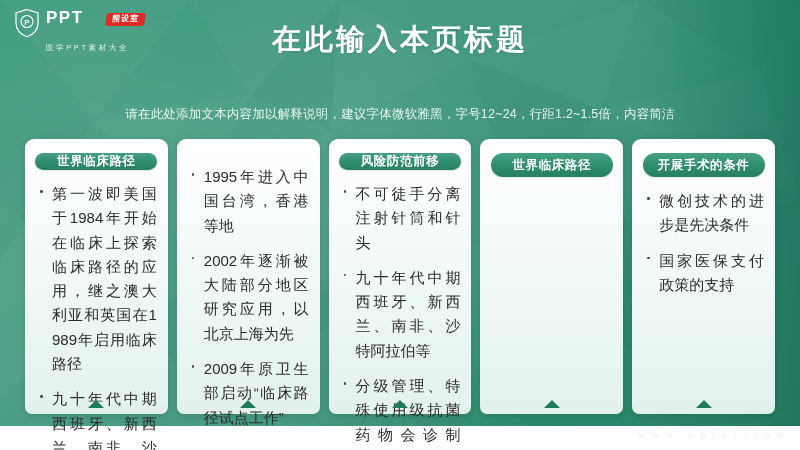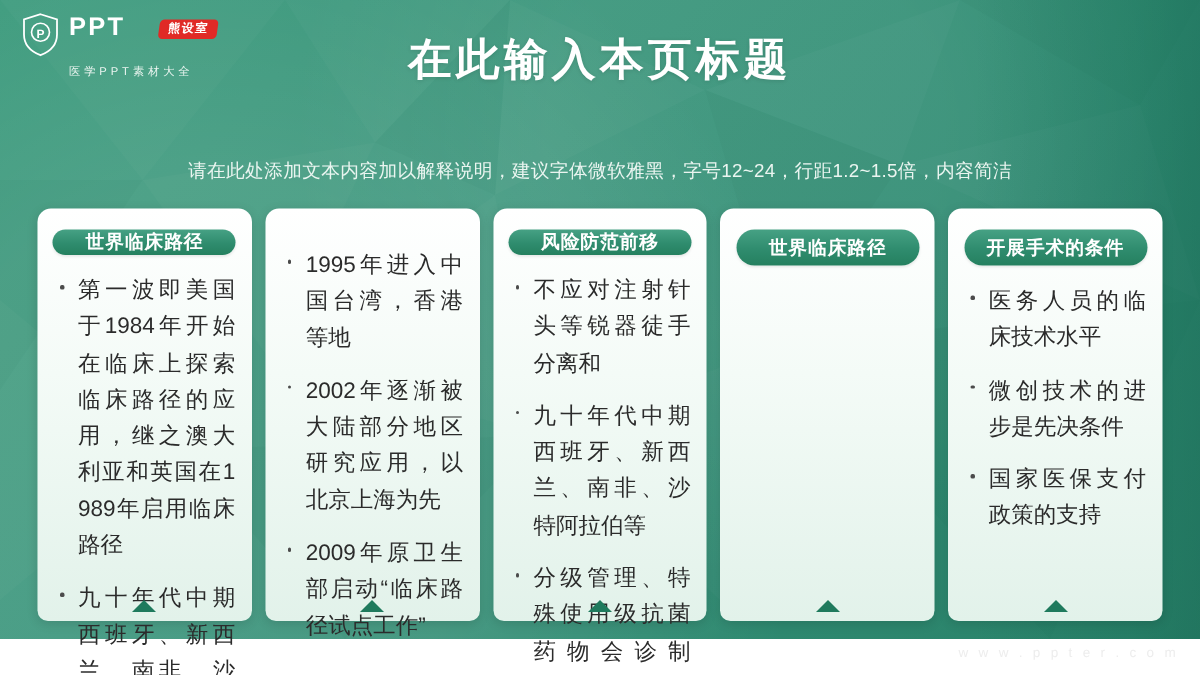--- a/index.html
+++ b/index.html
@@ -176,36 +176,35 @@
         <li>1995年进入中国台湾，香港等地</li>
         <li>2002年逐渐被大陆部分地区研究应用，以北京上海为先</li>
         <li>2009年原卫生部启动“临床路径试点工作”</li>
       </ul>
       <div class="tri"></div>
     </div>
 
     <div class="card">
       <div class="pill">风险防范前移</div>
       <ul class="bullets">
-        <li>不应对注射针头等锐器徒手分离和</li>
+        <li>不可徒手分离注射针筒和针头</li>
         <li>九十年代中期西班牙、新西兰、南非、沙特阿拉伯等</li>
         <li>分级管理、特殊使用级抗菌药物会诊制度、流程</li>
       </ul>
       <div class="tri"></div>
     </div>
 
     <div class="card">
       <div class="pill">世界临床路径</div>
       <div class="tri"></div>
     </div>
 
     <div class="card">
       <div class="pill">开展手术的条件</div>
       <ul class="bullets">
-        <li>医务人员的临床技术水平</li>
         <li>微创技术的进步是先决条件</li>
         <li>国家医保支付政策的支持</li>
       </ul>
       <div class="tri"></div>
     </div>
 
   </div>
 
   <div id="watermark">w w w . p p t e r . c o m</div>
 

